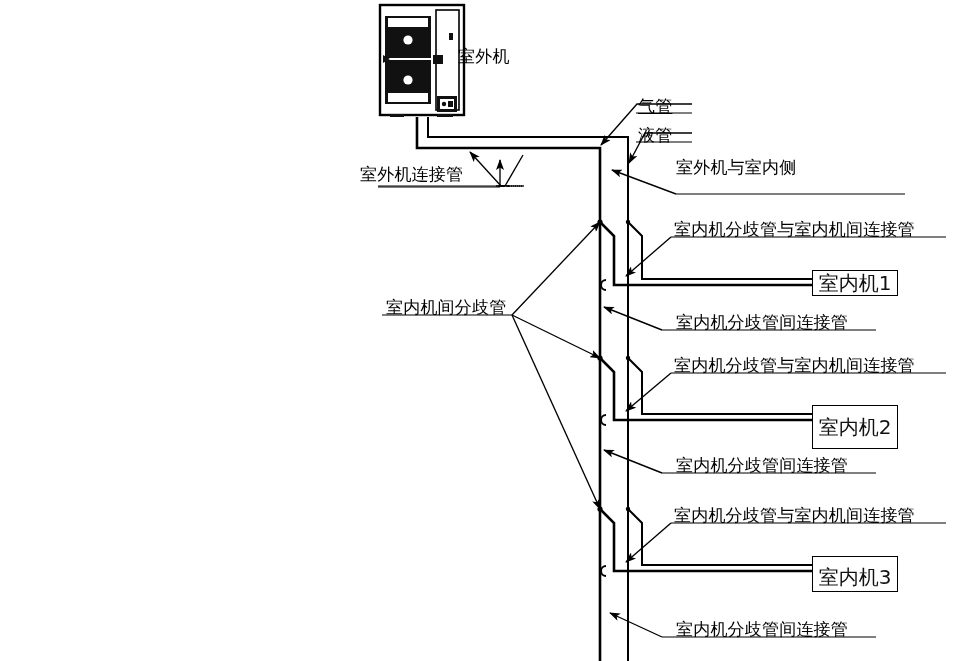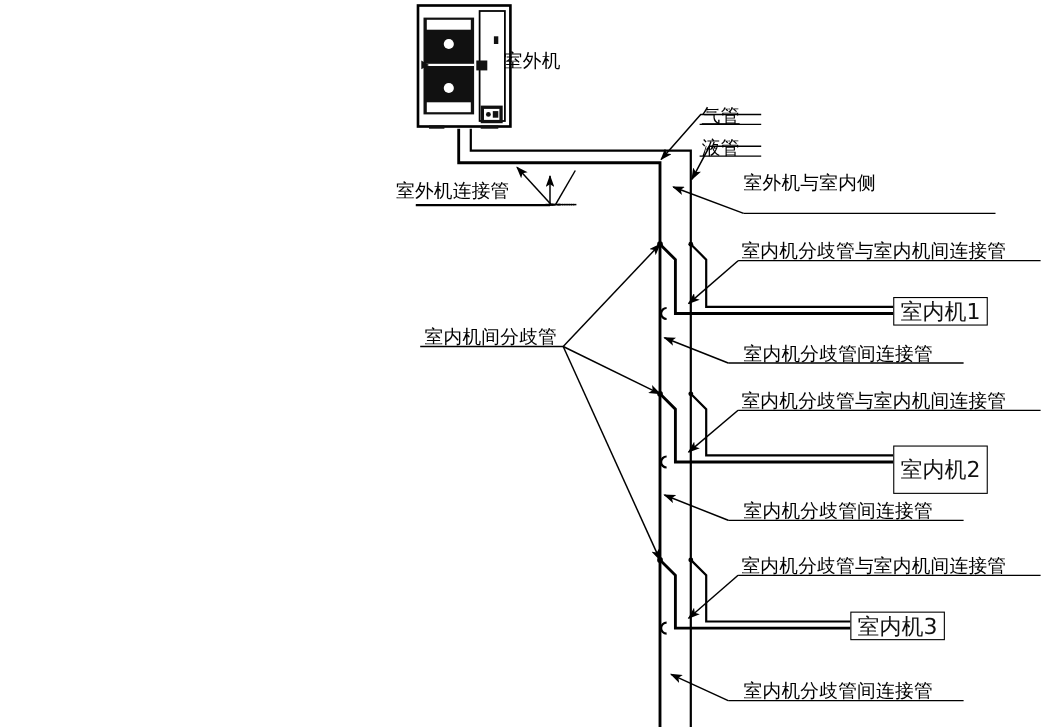--- a/index.html
+++ b/index.html
@@ -219,17 +219,17 @@
   <div class="lbl" style="left:386px; top:297px;">室内机间分歧管</div>
 
   <div class="unitbox" style="left:812px; top:270px; width:86px; height:26px;">
     <span>室内机1</span>
   </div>
 
   <div class="unitbox" style="left:812px; top:405px; width:86px; height:44px;">
     <span>室内机2</span>
   </div>
 
-  <div class="unitbox" style="left:773px; top:556px; width:86px; height:26px;">
+  <div class="unitbox" style="left:812px; top:556px; width:86px; height:36px;align-items:flex-end;">
     <span>室内机3</span>
   </div>
 
 </div>
 
 </body></html>

